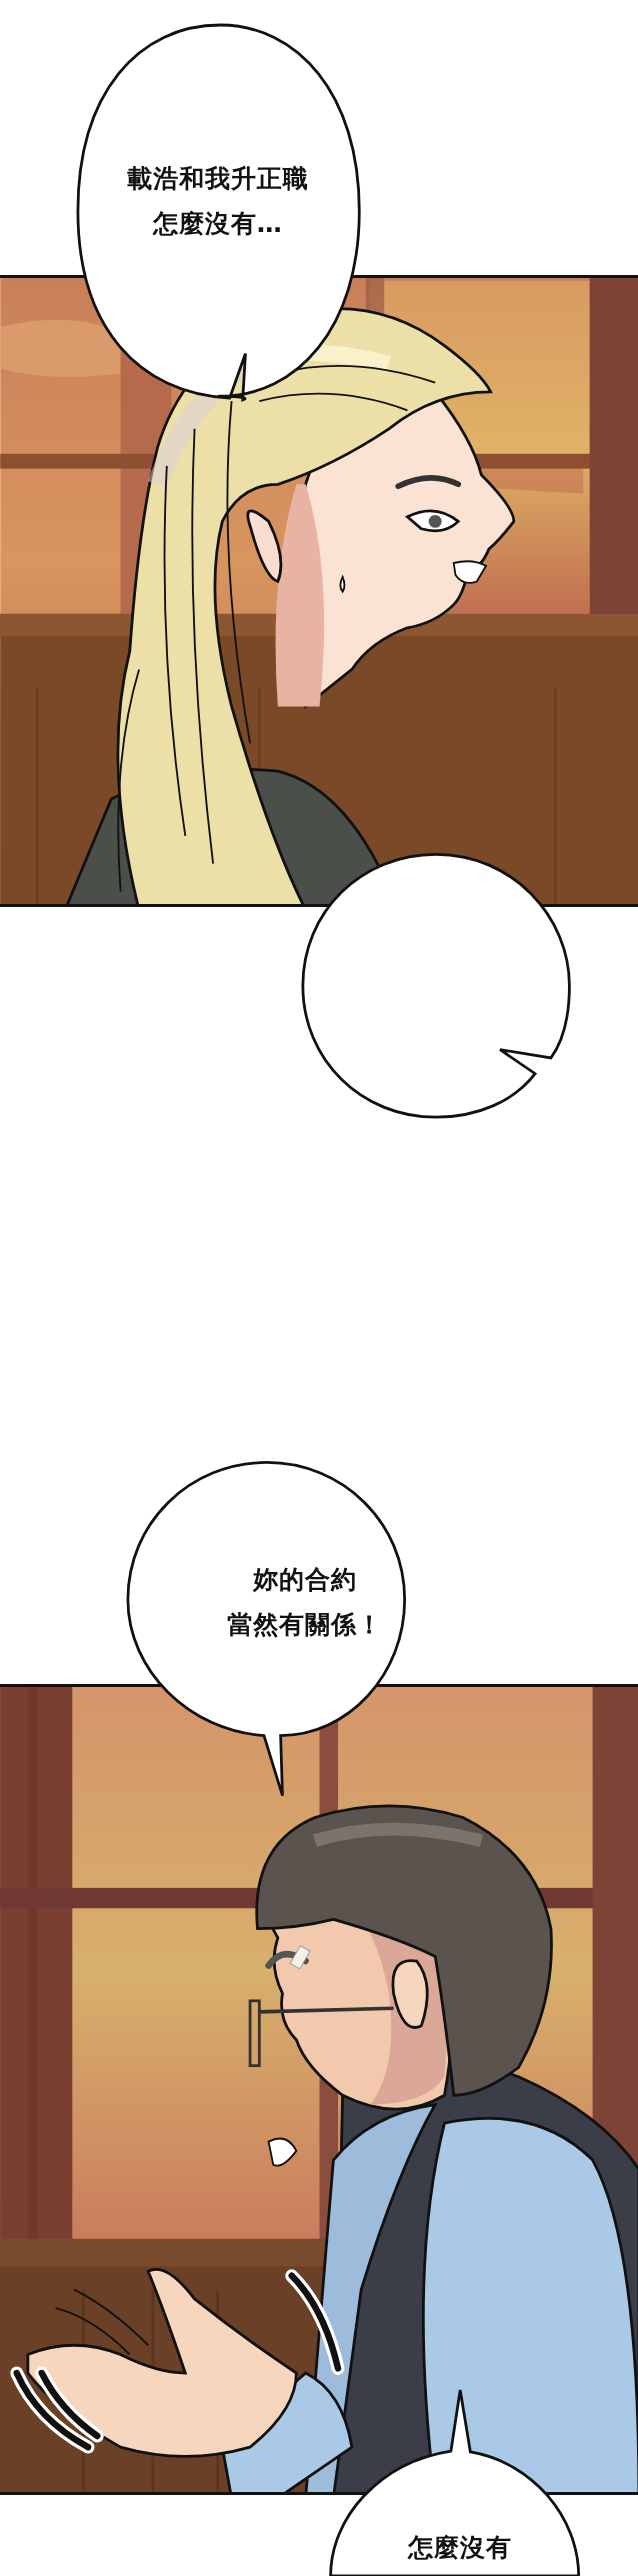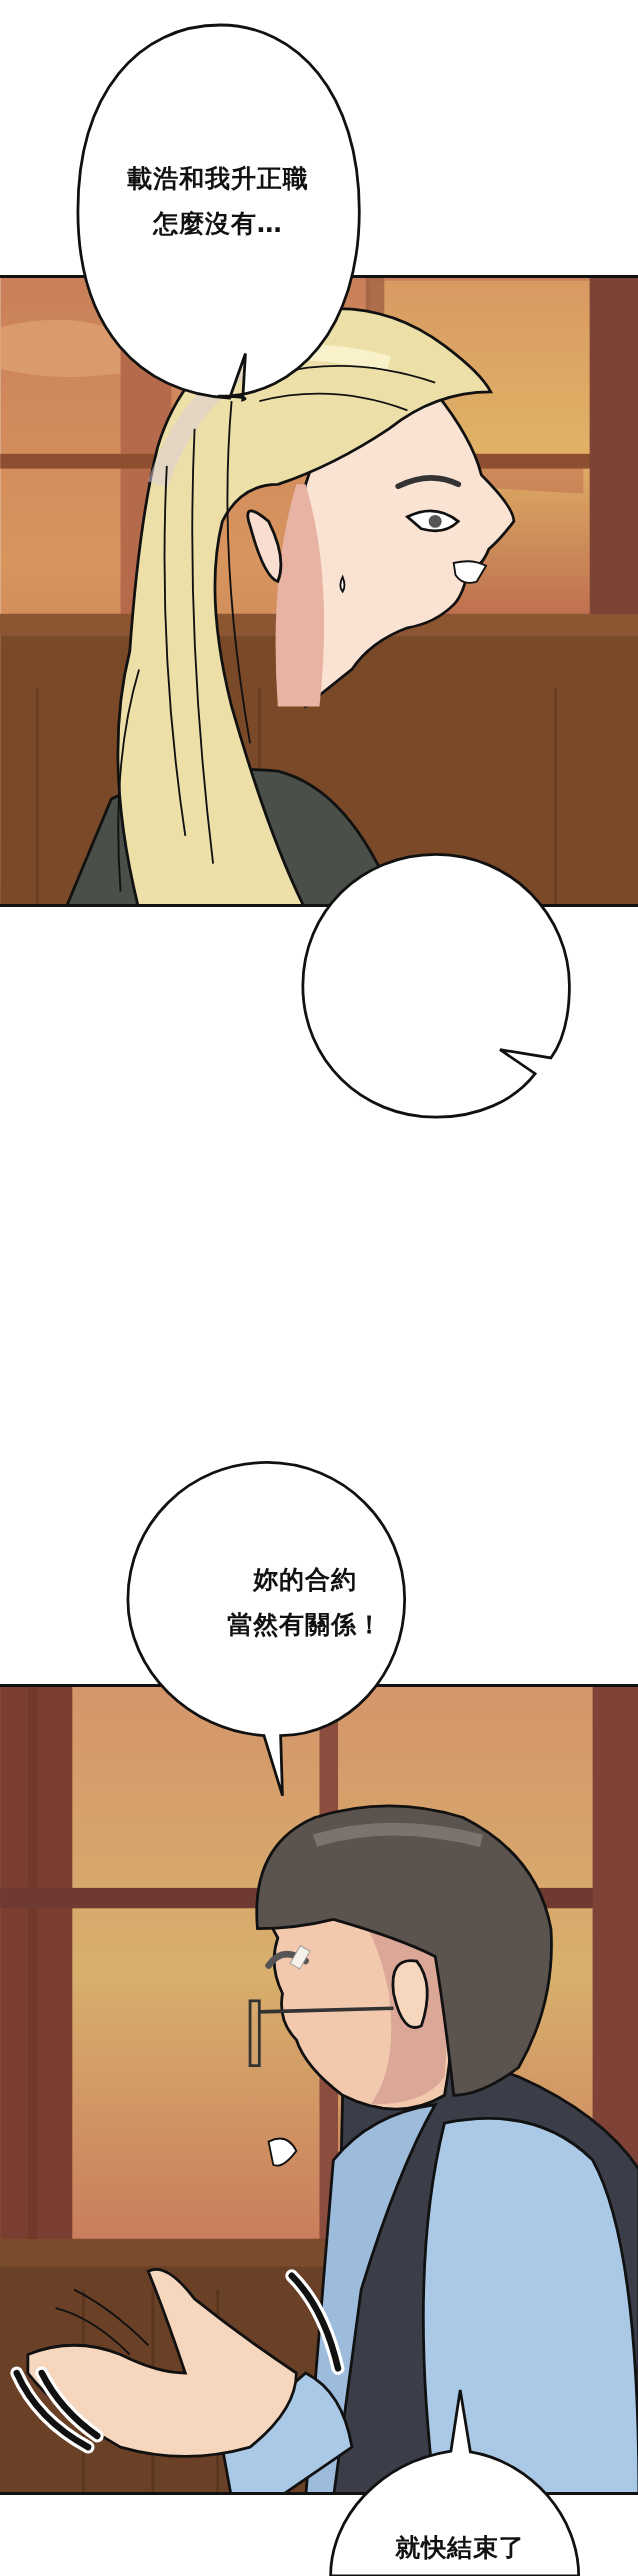--- a/index.html
+++ b/index.html
@@ -198,17 +198,17 @@
     <span>怎麼沒有…</span>
   </div>
 
 
   <div class="bubble-text" style="left:265px; top:1557px;margin-left:40px;">
     <span>妳的合約</span>
     <span>當然有關係！</span>
   </div>
 
   <div class="bubble-text" style="left:460px; top:2525px;">
-    <span>就快結束了</span>
+    <span>怎麼沒有</span>
   </div>
 
 </div>
 
 
 </body></html>

